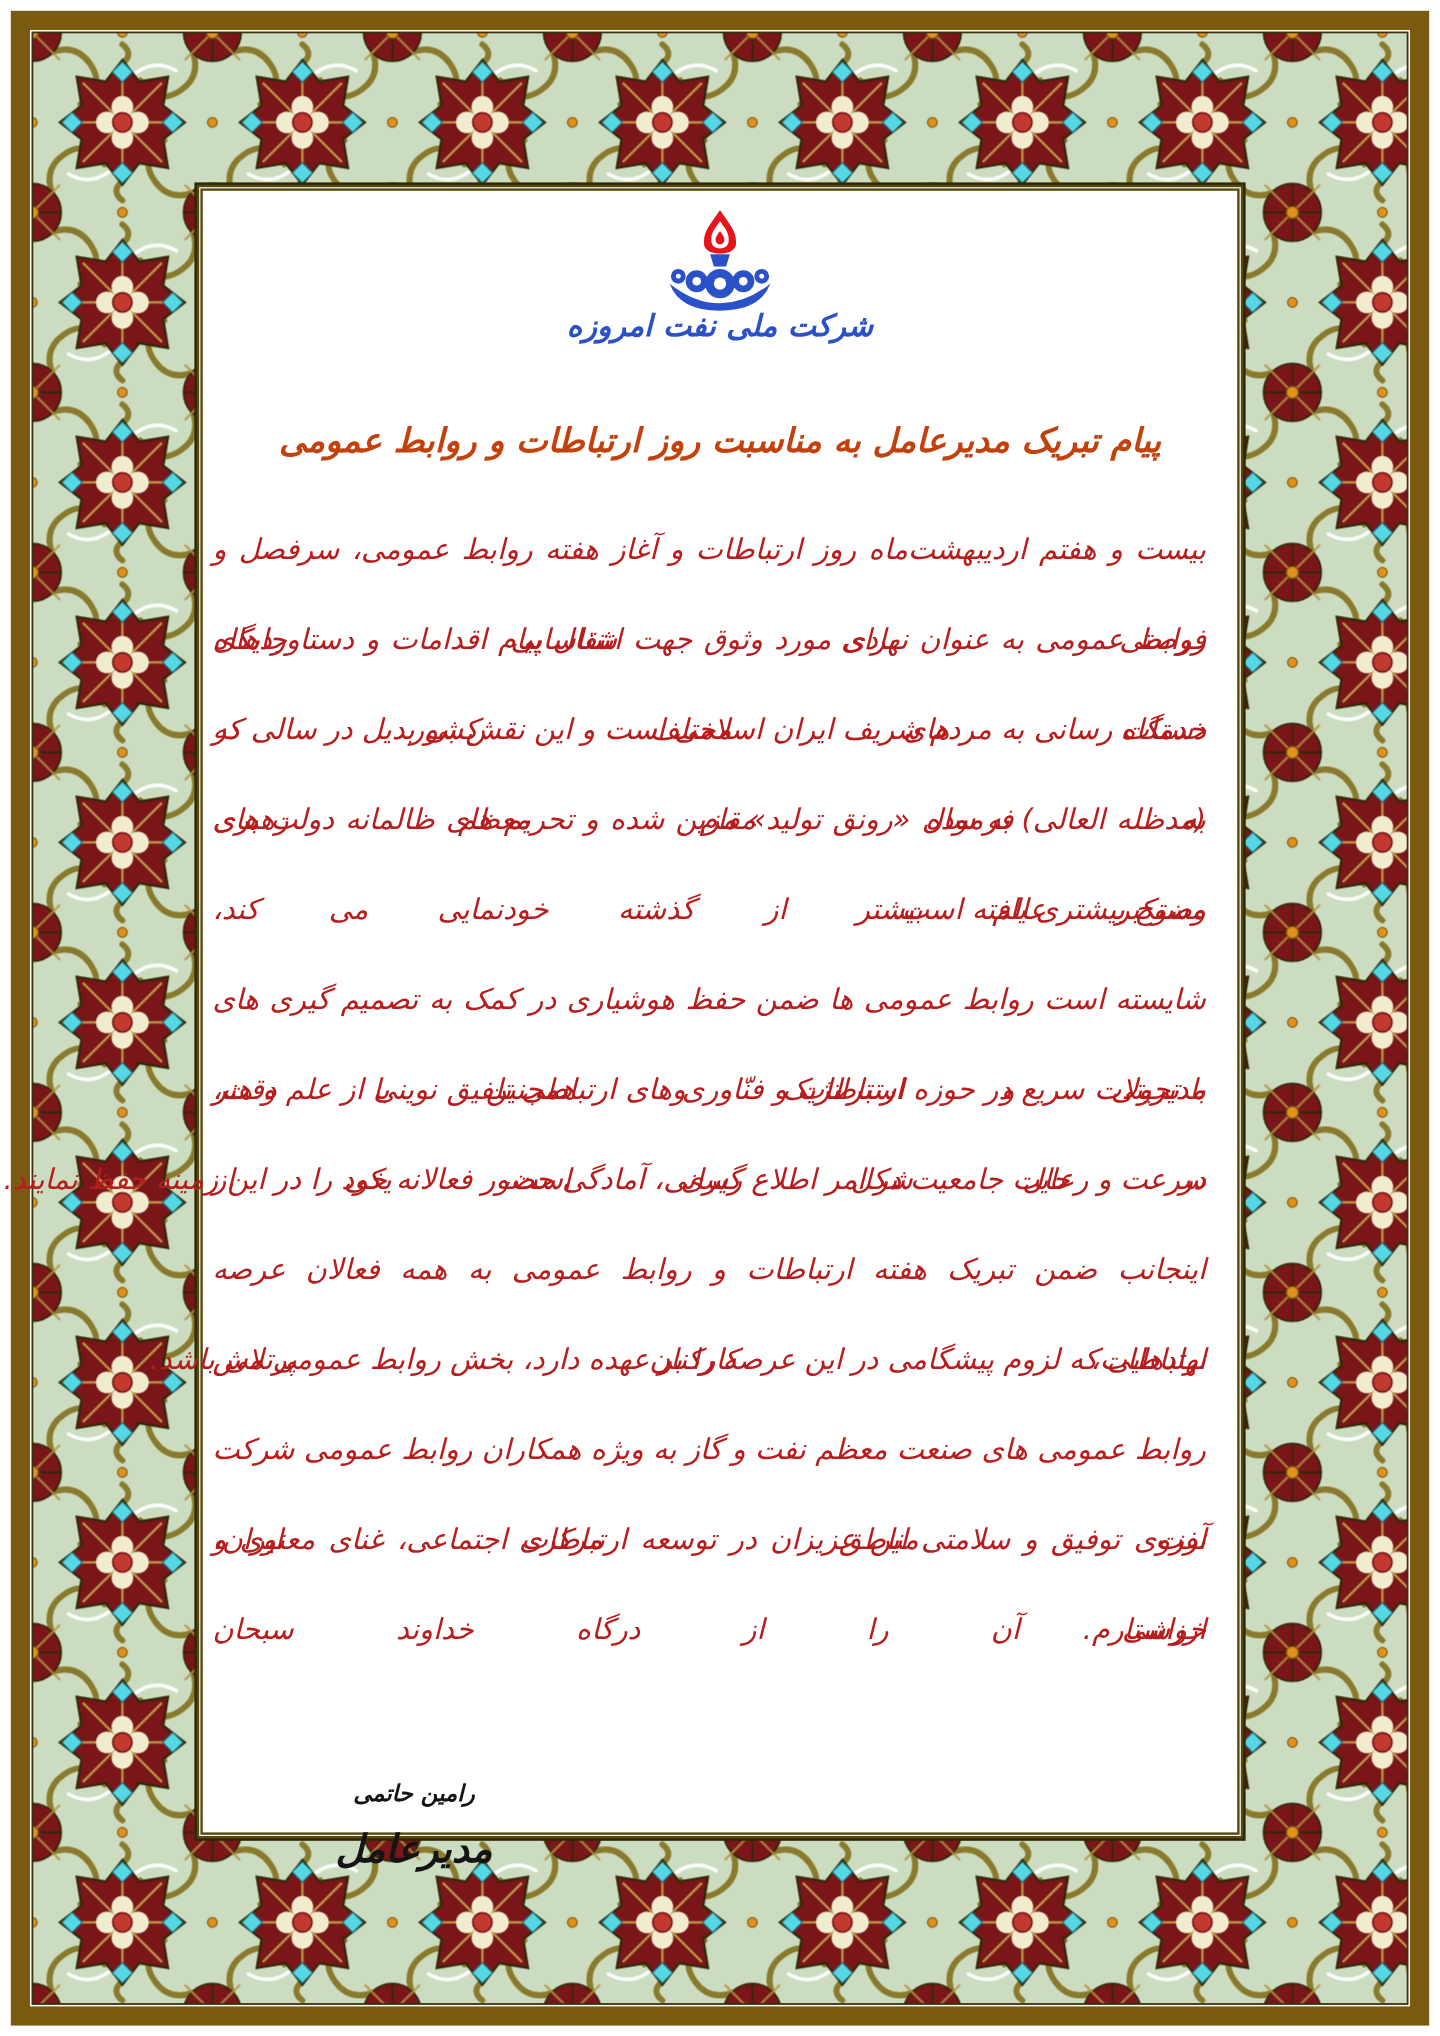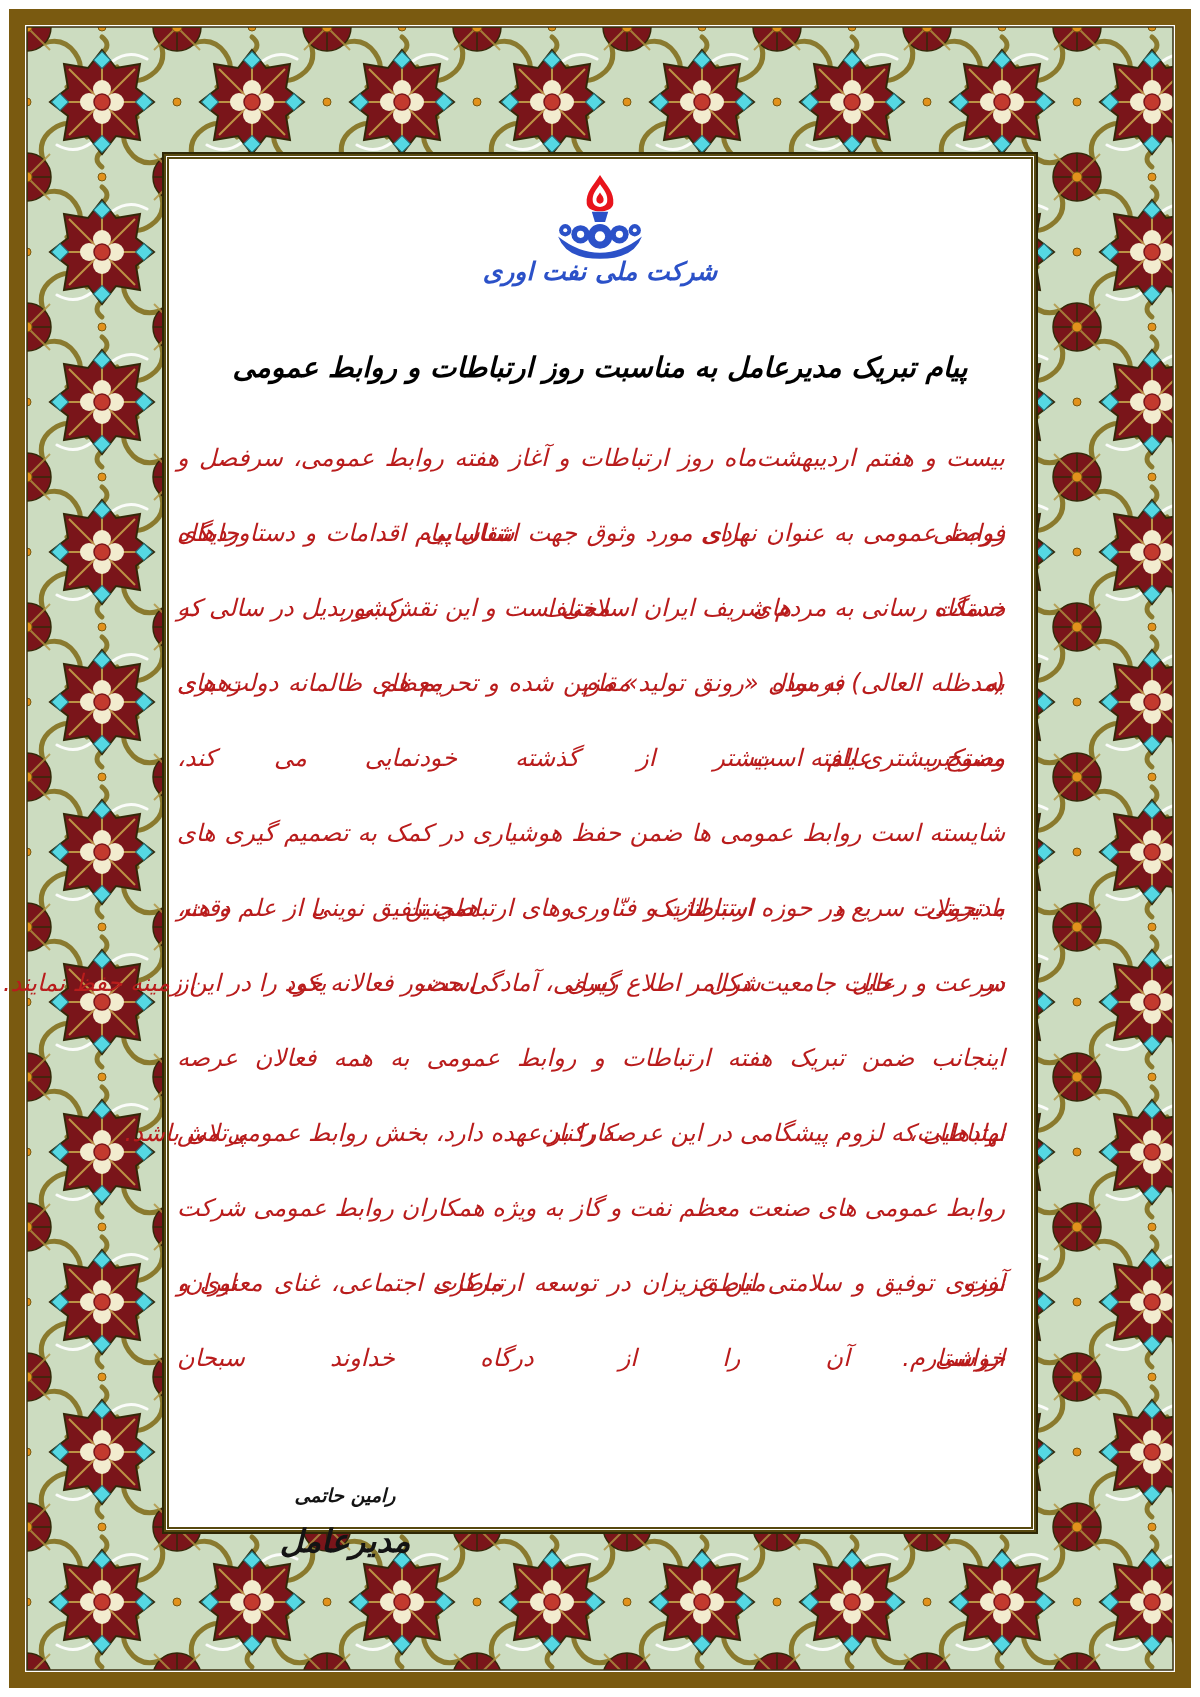--- a/index.html
+++ b/index.html
@@ -14,21 +14,21 @@
     background:#ffffff;border:2px solid #57490f;box-sizing:border-box;
     box-shadow:0 0 0 1px #ffffff,0 0 0 3px #57490f,0 0 0 5px #2f2806;
   }
   .emblem{position:absolute;left:50%;top:14px;transform:translateX(-50%);width:116px;height:92px;}
   .company-line{position:absolute;left:0;right:0;text-align:center;color:#2b51c8;
     font-style:italic;direction:rtl;}
   .company-line.l1{top:98px;font-size:25px;font-weight:bold;}
   .company-line.l2{top:136px;font-size:22px;font-weight:bold;}
   .doc-title{
     position:absolute;left:0;right:0;top:192px;text-align:center;direction:rtl;
-    color:#000000;font-size:28px;font-weight:bold;font-style:italic;
+    color:#c2410c;font-size:28px;font-weight:bold;font-style:italic;
   }
   .body-text{
     position:absolute;left:8px;right:26px;top:262px;direction:rtl;
     color:#b91c1c;font-size:24px;font-style:italic;
   }
   .bline{height:75px;line-height:75px;white-space:nowrap;overflow:visible;}
   .bline.just{
     white-space:normal;text-align:justify;text-align-last:justify;text-justify:inter-word;
   }
   .bline.endline{text-align:right;}
@@ -124,21 +124,21 @@
       <circle cx="89" cy="56" r="6"></circle>
       <path d="M14,62 Q34,78 55,78 Q76,78 96,62 Q88,84 55,84 Q22,84 14,62 Z"></path>
     </g>
     <circle cx="55" cy="62" r="5" fill="#ffffff"></circle>
     <circle cx="36" cy="60" r="3.5" fill="#ffffff"></circle>
     <circle cx="74" cy="60" r="3.5" fill="#ffffff"></circle>
     <circle cx="21" cy="56" r="2" fill="#ffffff"></circle>
     <circle cx="89" cy="56" r="2" fill="#ffffff"></circle>
   </svg>
 
-  <div class="company-line l1">شرکت ملی نفت اوری</div>
+  <div class="company-line l1">شرکت ملی نفت امروزه</div>
 
   <div class="doc-title">پیام تبریک مدیرعامل به مناسبت روز ارتباطات و روابط عمومی</div>
 
   <div class="body-text">
       <div class="bline just">بیست و هفتم اردیبهشت‌ماه روز ارتباطات و آغاز هفته روابط عمومی، سرفصل و فرصتی برای شناسایی جایگاه</div>
       <div class="bline just">روابط عمومی به عنوان نهادی مورد وثوق جهت انتقال پیام اقدامات و دستاوردهای دستگاه های مختلف کشور در</div>
       <div class="bline just">خدمات رسانی به مردم شریف ایران اسلامی است و این نقش بی بدیل در سالی که به فرموده مقام معظم رهبری</div>
       <div class="bline just">(مدظله العالی) به سال «رونق تولید» مزین شده و تحریم های ظالمانه دولت های مستکبر عالم بیشتر از گذشته خودنمایی می کند،</div>
       <div class="bline endline">وضوح بیشتری یافته است.</div>
       <div class="bline just">شایسته است روابط عمومی ها ضمن حفظ هوشیاری در کمک به تصمیم گیری های مدیریتی و استراتژیک و همچنین با دقت،</div>

